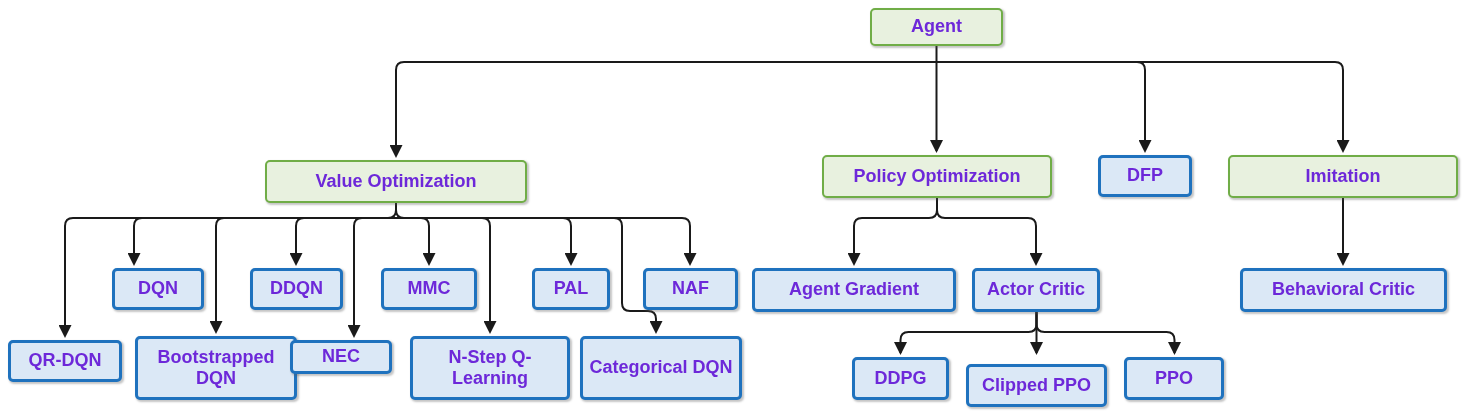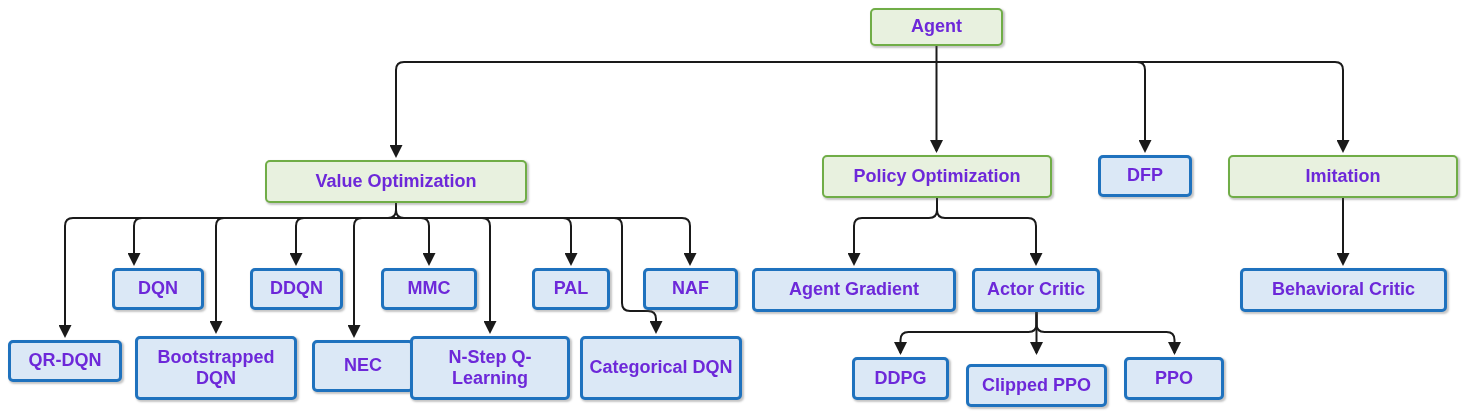--- a/index.html
+++ b/index.html
@@ -37,21 +37,21 @@
   .n-dqn{left:88px;top:268px;width:92px;height:42px;margin-left:24px;}
   .n-ddqn{left:250px;top:268px;width:93px;height:42px;}
   .n-mmc{left:381px;top:268px;width:96px;height:42px;}
   .n-pal{left:532px;top:268px;width:78px;height:42px;}
   .n-naf{left:643px;top:268px;width:95px;height:42px;text-align:right;}
   .n-policy_gradient{left:752px;top:268px;width:204px;height:44px;}
   .n-actor_critic{left:972px;top:268px;width:128px;height:44px;}
   .n-behavioral_cloning{left:1240px;top:268px;width:207px;height:44px;}
   .n-qr_dqn{left:8px;top:340px;width:114px;height:42px;}
   .n-bootstrapped_dqn{left:135px;top:336px;width:162px;height:64px;}
-  .n-nec{left:312px;top:340px;width:102px;height:52px;}
+  .n-nec{left:290px;top:340px;width:102px;height:34px;}
   .n-n_step_q_learning{left:410px;top:336px;width:160px;height:64px;}
   .n-categorical_dqn{left:580px;top:336px;width:162px;height:64px;}
   .n-ddpg{left:852px;top:357px;width:97px;height:43px;}
   .n-clipped_ppo{left:966px;top:357px;width:141px;height:43px;margin-top:7px;}
   .n-ppo{left:1124px;top:357px;width:100px;height:43px;}
 
   .edge{stroke:#1a1a1a;stroke-width:2;fill:none;stroke-linejoin:round;}
 </style>
 </head>
 <body>

